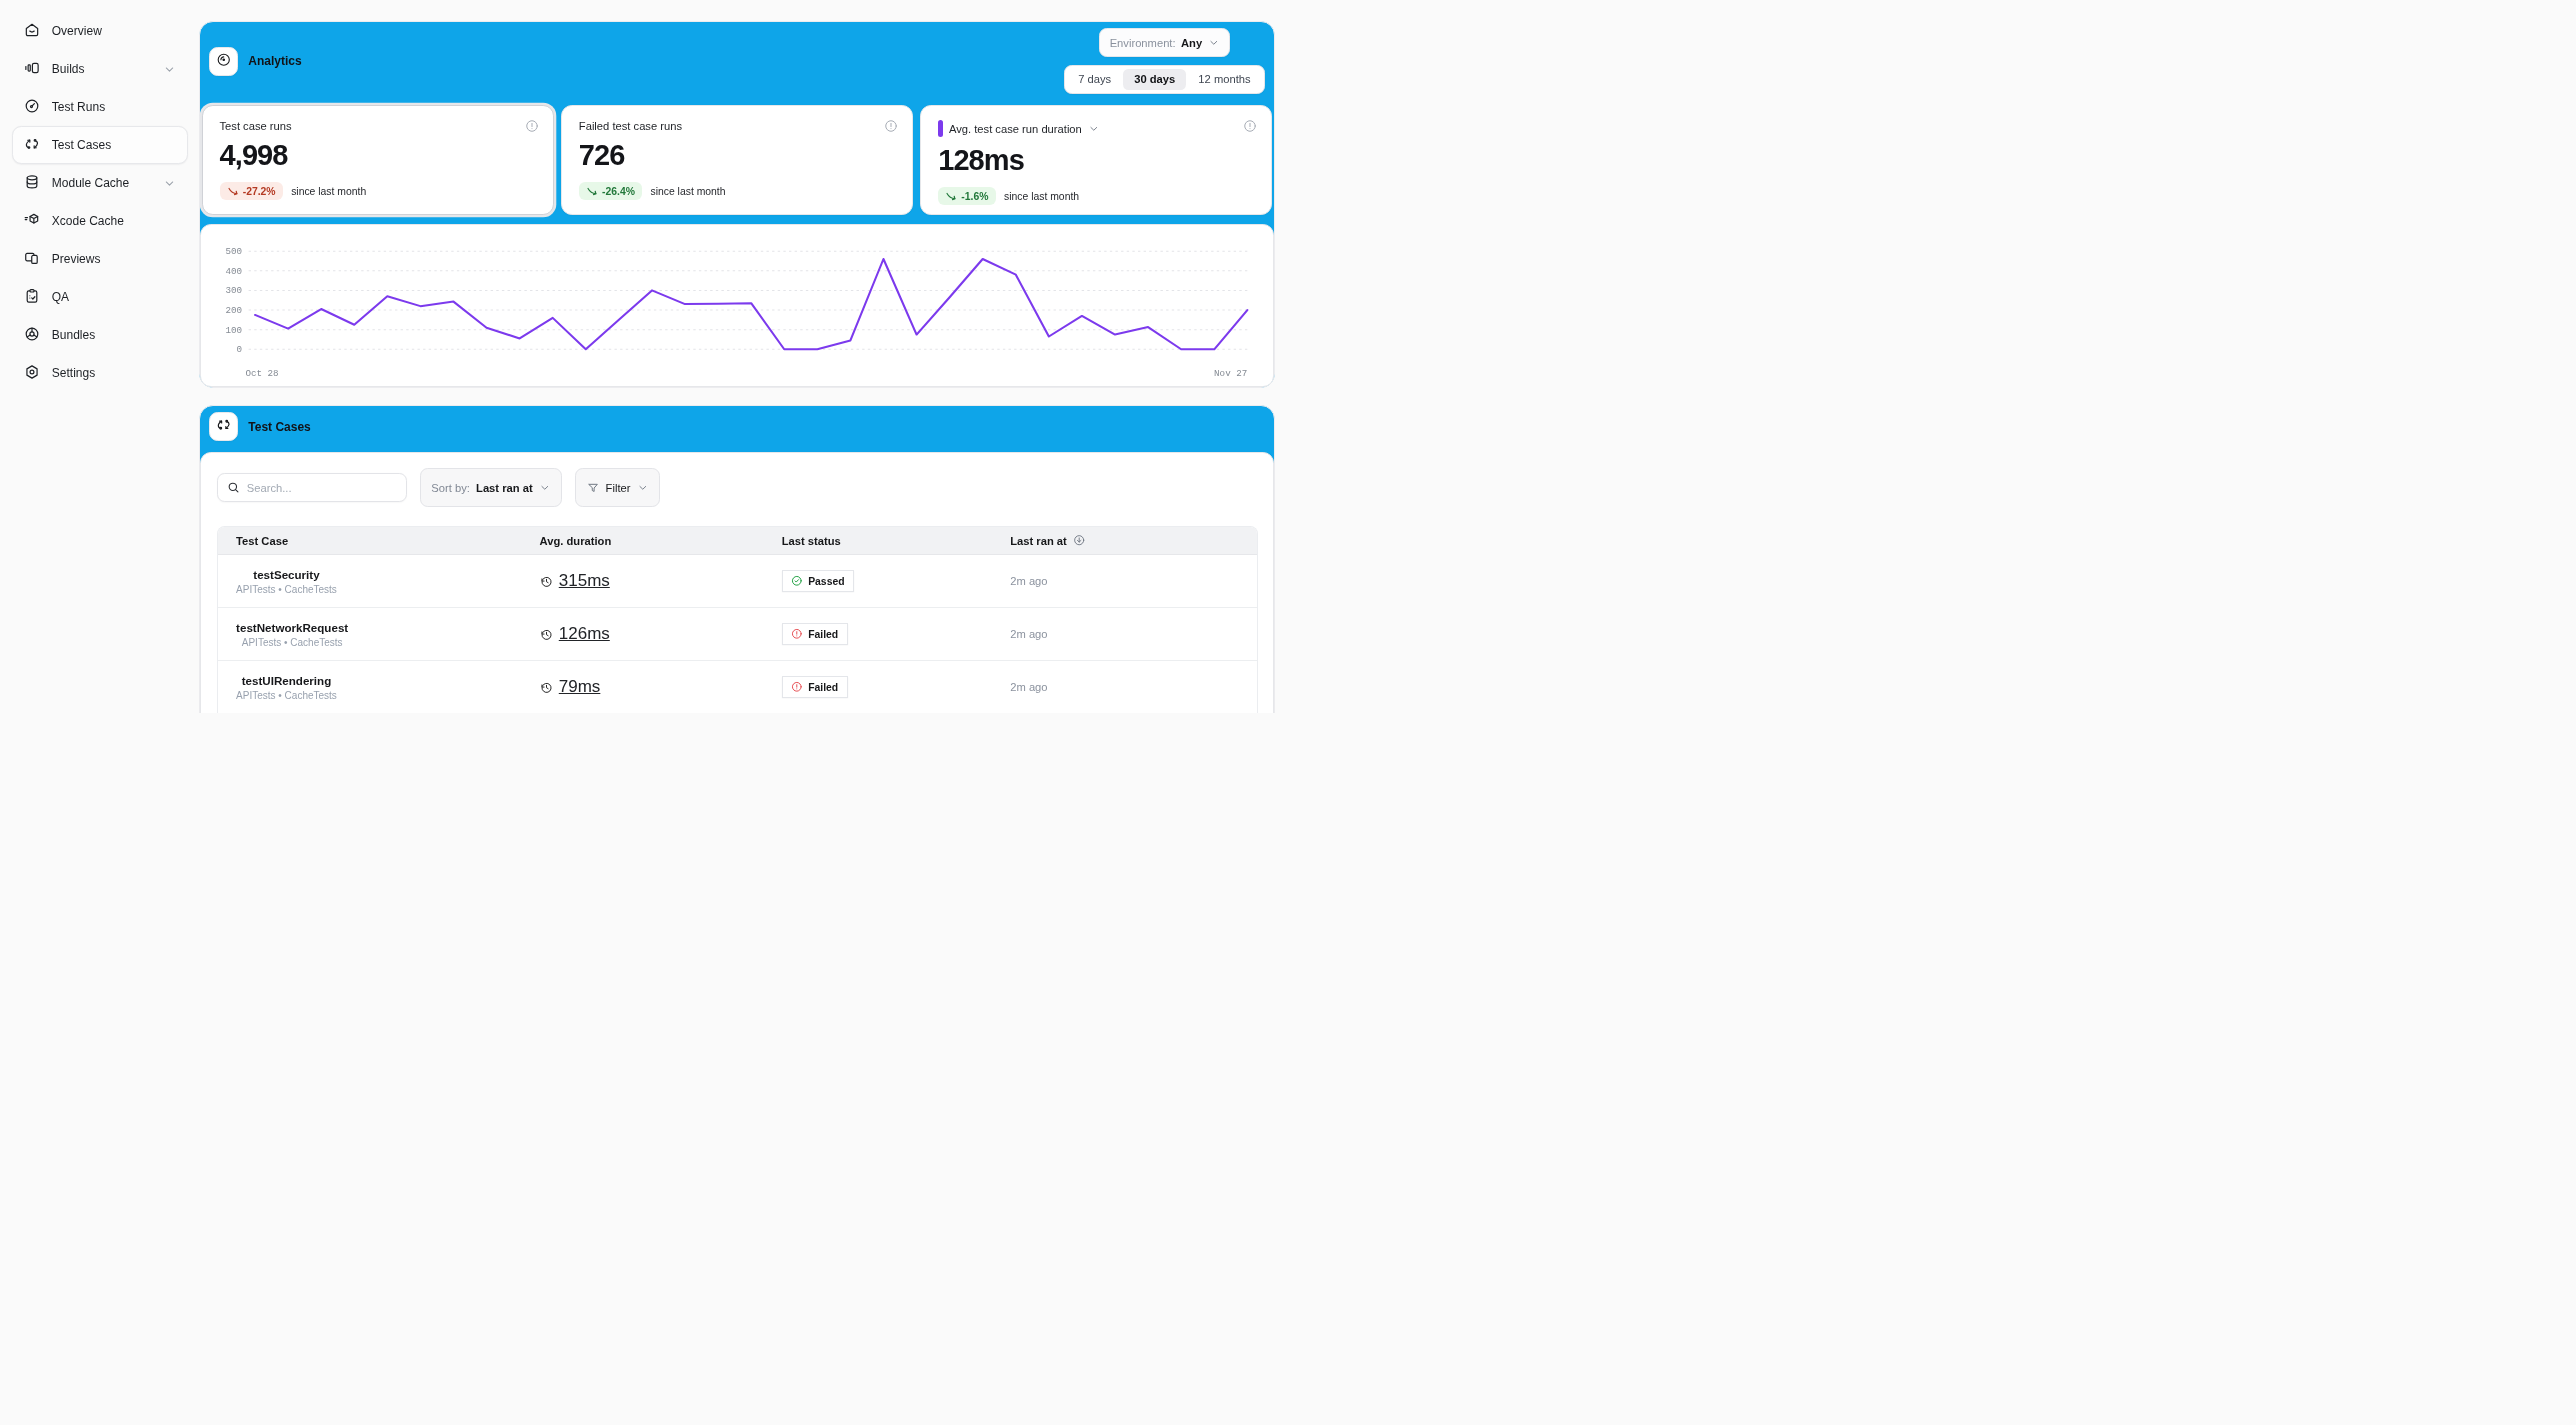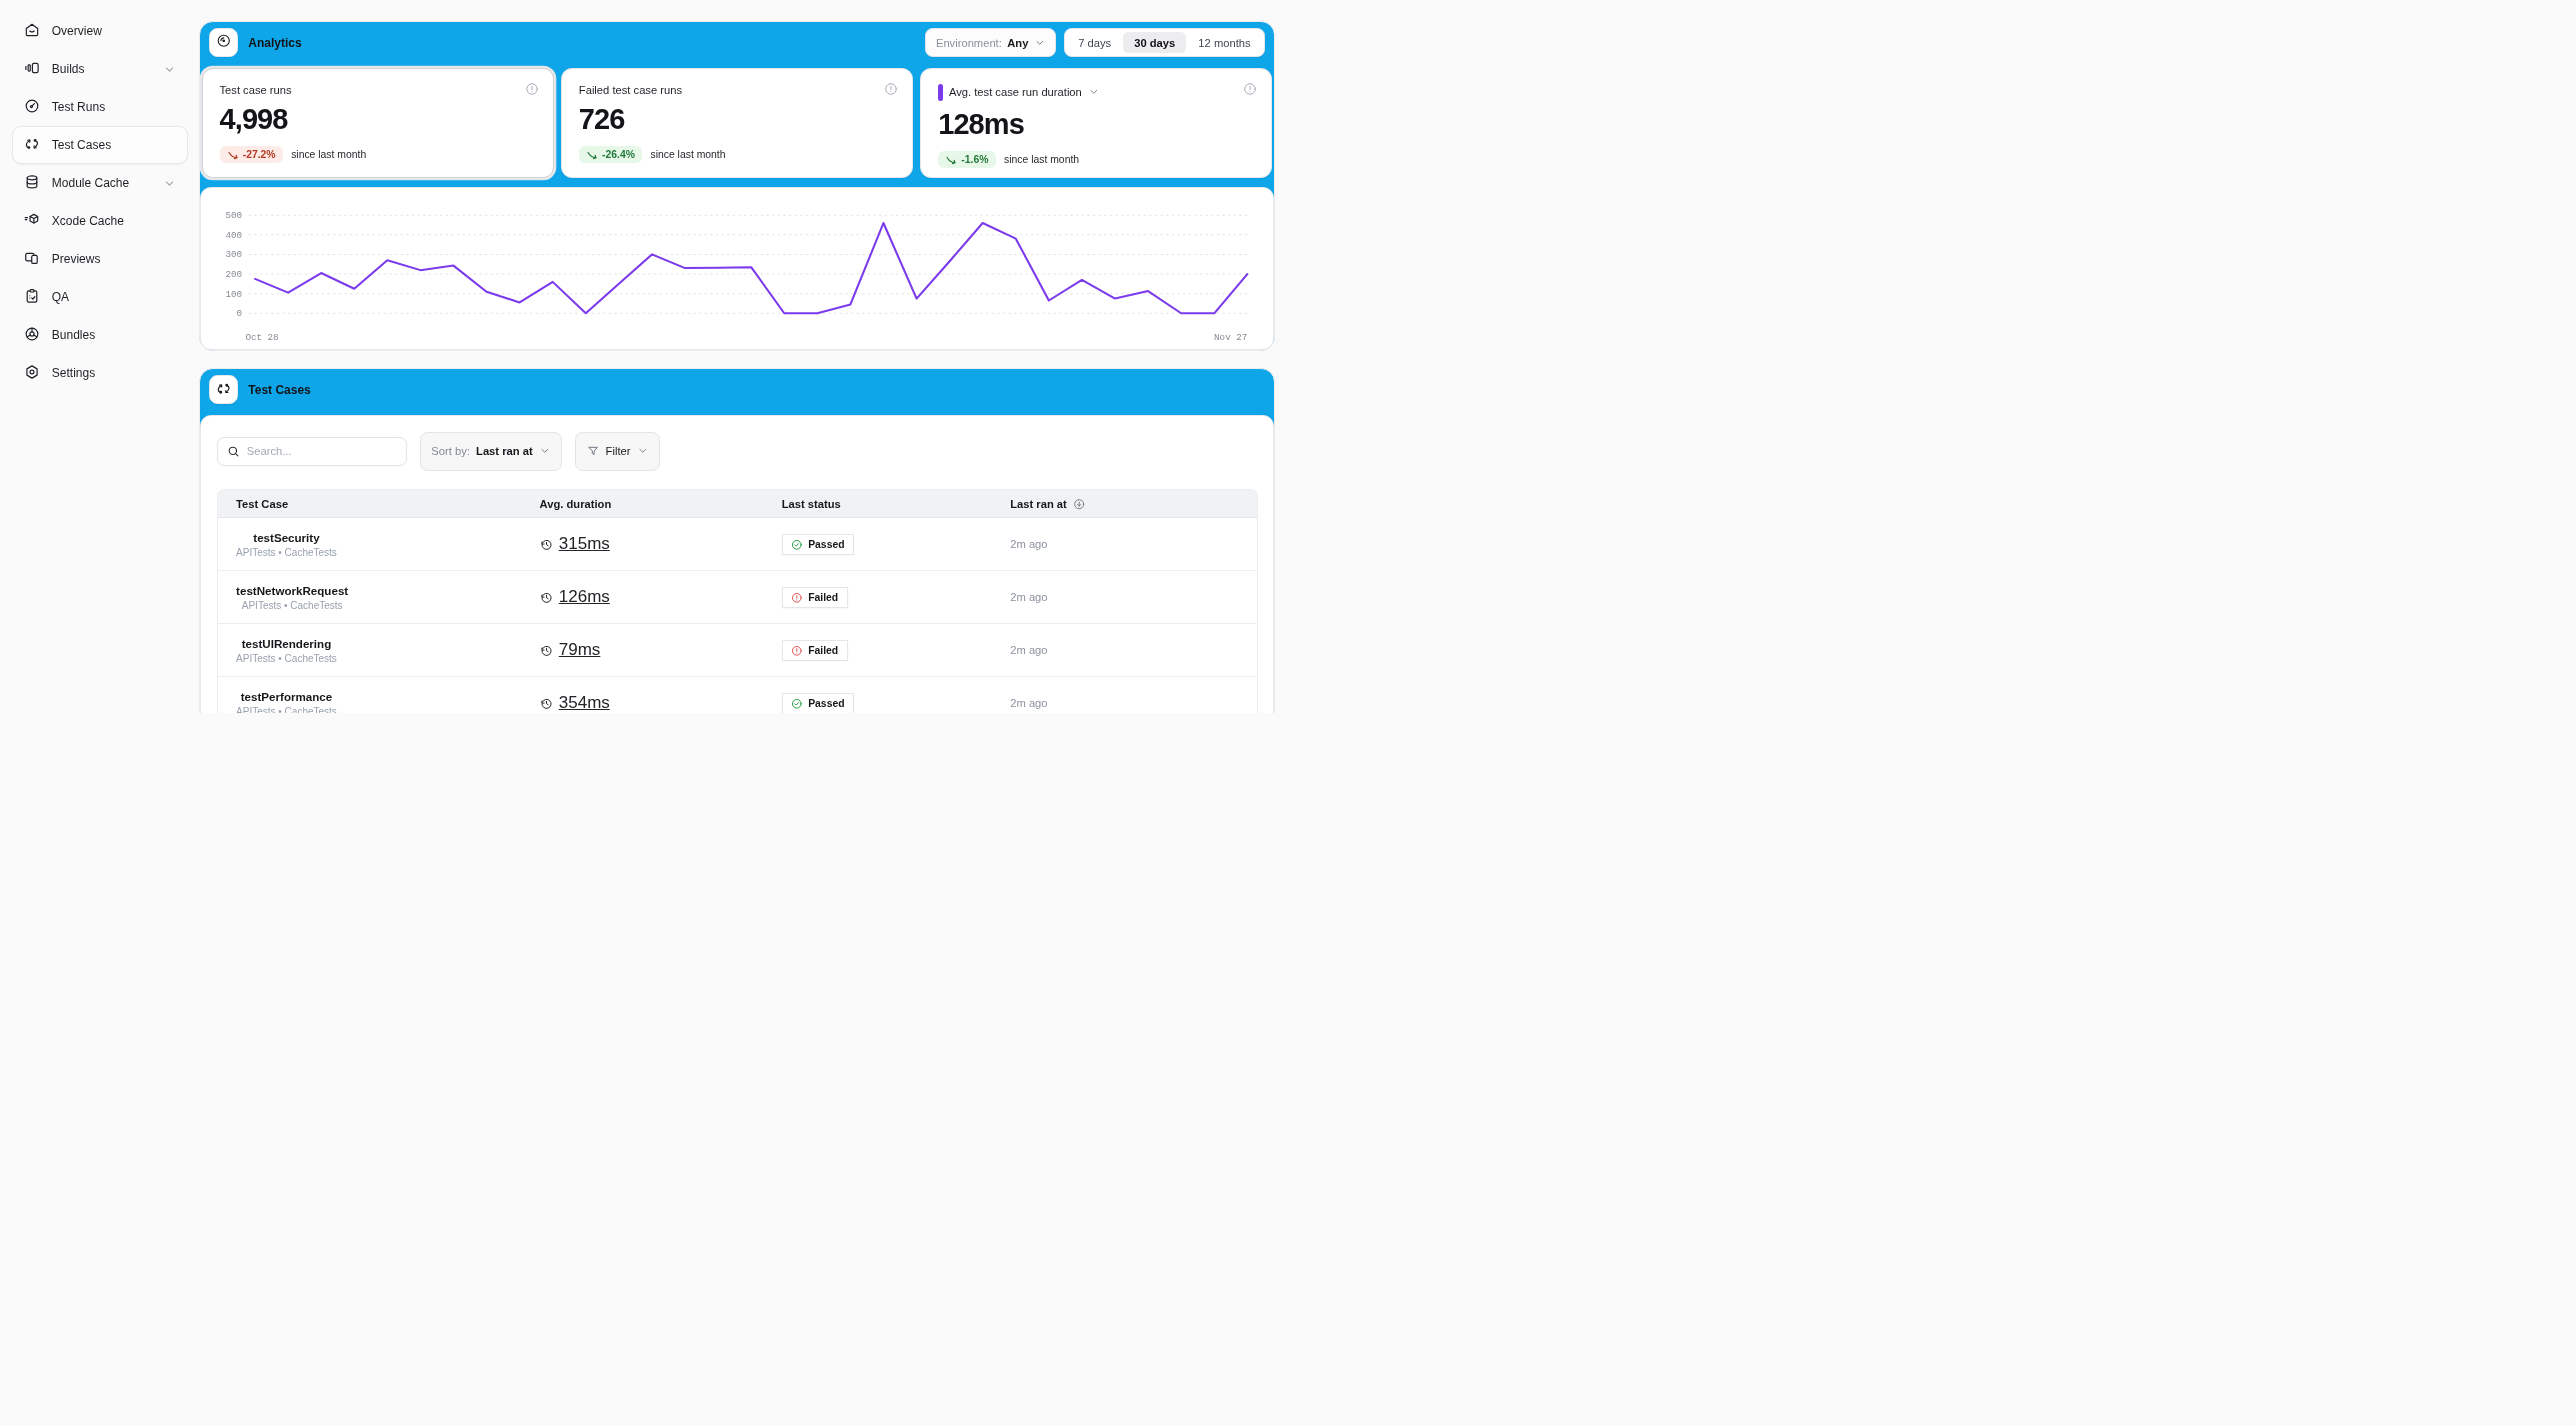--- a/index.html
+++ b/index.html
@@ -17,21 +17,21 @@
   .nav-chevron { margin-left:auto; color:#9aa1aa; display:flex; }
 
   
   .main { flex:1; padding:21px 13px 0 0; }
   .panel { background:#0ea5e9; border:0.8px solid #ececef; border-radius:14px; padding:0; }
   .panel + .panel { margin-top:17px; }
   .panel-header { display:flex; align-items:center; gap:10px; padding:6.2px 9.3px 10.8px 9.3px; }
   .icon-box { width:29px; height:29px; background:#fff; border:0.8px solid #e7e8eb; border-radius:8.5px;
     display:grid; place-items:center; box-shadow:0 0.8px 1.5px rgba(16,24,40,.04); }
   .panel-title { font-size:12px; font-weight:700; color:#121317; }
-  .header-controls { margin-left:auto; display:flex; align-items:center; gap:7.7px; }
+  .header-controls { margin-left:auto; display:flex; align-items:center; gap:7.7px;flex-direction:column; }
 
   .env-select { display:inline-flex; align-items:center; gap:5.4px; height:29px; padding:0 10px;
     background:#fcfcfd; border:0.8px solid #e5e6ea; border-radius:7.7px; font-size:11.2px; cursor:pointer;
     box-shadow:0 0.8px 1.5px rgba(16,24,40,.04); }
   .env-label { color:#8a919d; }
   .env-value { color:#17181b; font-weight:600; }
   .range-group { display:inline-flex; align-items:center; gap:1.5px; padding:2.3px; height:29px;
     background:#fff; border:0.8px solid #e5e6ea; border-radius:7.7px; box-shadow:0 0.8px 1.5px rgba(16,24,40,.04); }
   .range-btn { padding:4.6px 10.8px; font-size:11.2px; font-weight:500; color:#3f4651; border-radius:5.4px;
     cursor:pointer; background:transparent; border:none; font-family:inherit; }

